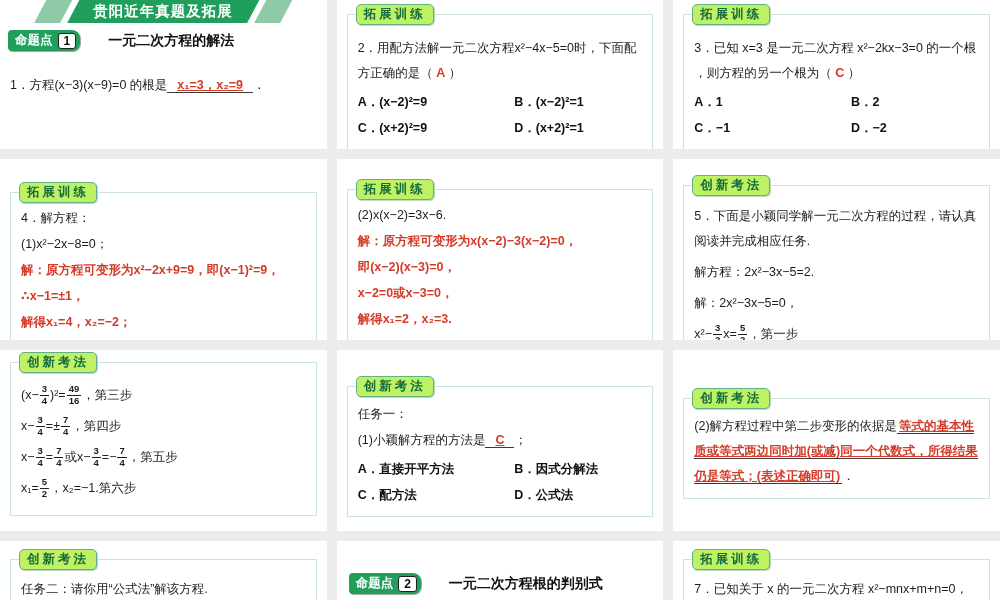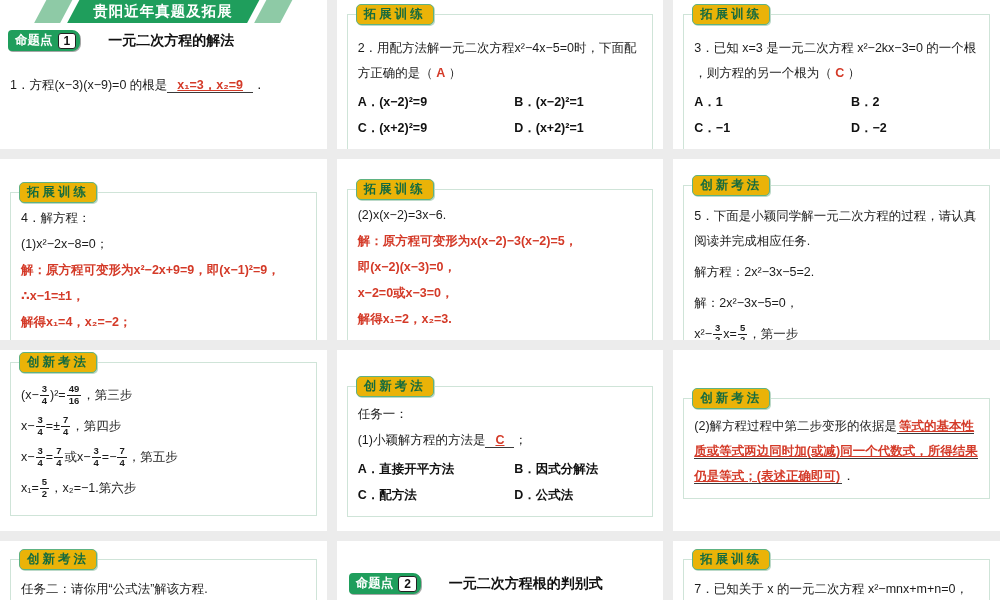--- a/index.html
+++ b/index.html
@@ -42,21 +42,21 @@
   .heading{font-weight:bold;font-size:14px;color:#111;}
 
   
   .box{
     position:relative;margin:0 10px;background:#fff;
     border:1px solid #cfe4d8;
     padding:16px 10px 8px 10px;
   }
   .pill-badge{
     position:absolute;top:-11px;left:8px;
-    background:#eab308;border:1px solid #5fb283;border-radius:5px;
+    background:#bef264;border:1px solid #5fb283;border-radius:5px;
     padding:1px 7px;font-size:12.5px;font-weight:bold;color:#166b3e;
     letter-spacing:3px;white-space:nowrap;box-shadow:1px 1px 0 #bcd9c8;
   }
   .s2 .box{margin-top:14px;padding-top:20px;}
   .s3 .box{margin-top:14px;padding-top:20px;}
   .s4 .box{margin-top:33px;padding-top:12px;}
   .s5 .box{margin-top:30px;padding-top:12px;}
   .s6 .box{margin-top:26px;padding-top:12px;}
   .s7 .box{margin-top:12px;padding-top:14px;}
   .s8 .box{margin-top:36px;padding-top:14px;}
@@ -149,21 +149,21 @@
           <div class="line"><span class="red">解得x₁=4，x₂=−2；</span></div>
         </div>
     </div>
   </section>
 
   <section class="slide s5">
     <div class="box">
       <span class="pill-badge">拓展训练</span>
       <div class="lines">
           <div class="line"><span>(2)x(x−2)=3x−6.</span></div>
-          <div class="line"><span class="red">解：原方程可变形为x(x−2)−3(x−2)=5，</span></div>
+          <div class="line"><span class="red">解：原方程可变形为x(x−2)−3(x−2)=0，</span></div>
           <div class="line"><span class="red">即(x−2)(x−3)=0，</span></div>
           <div class="line"><span class="red">x−2=0或x−3=0，</span></div>
           <div class="line"><span class="red">解得x₁=2，x₂=3.</span></div>
         </div>
     </div>
   </section>
 
   <section class="slide s6">
     <div class="box">
       <span class="pill-badge">创新考法</span>

